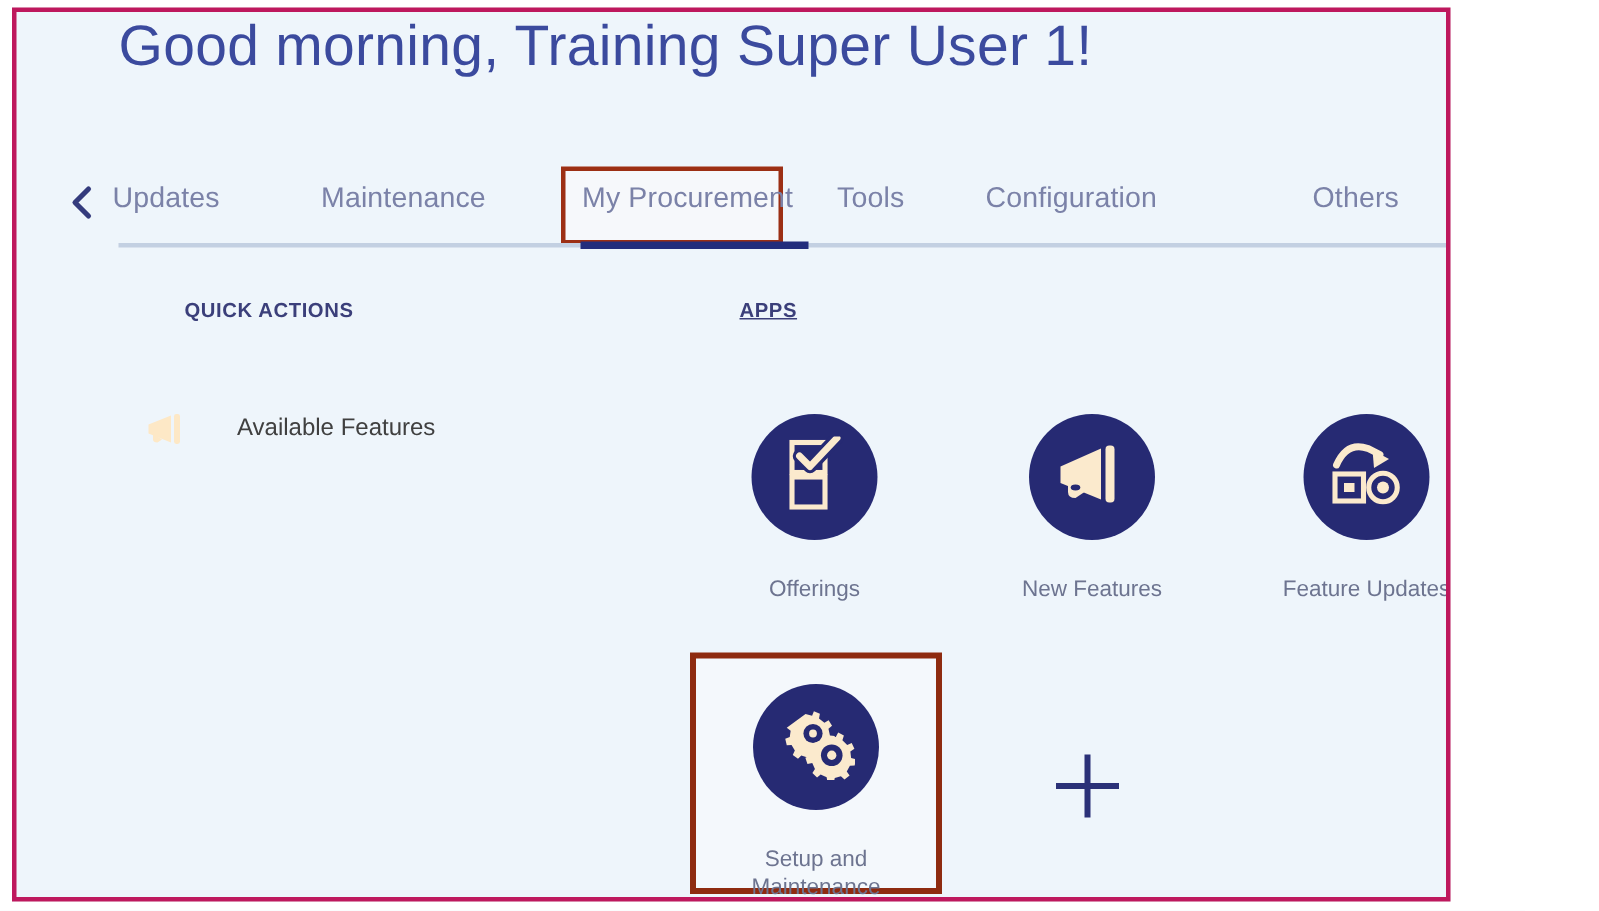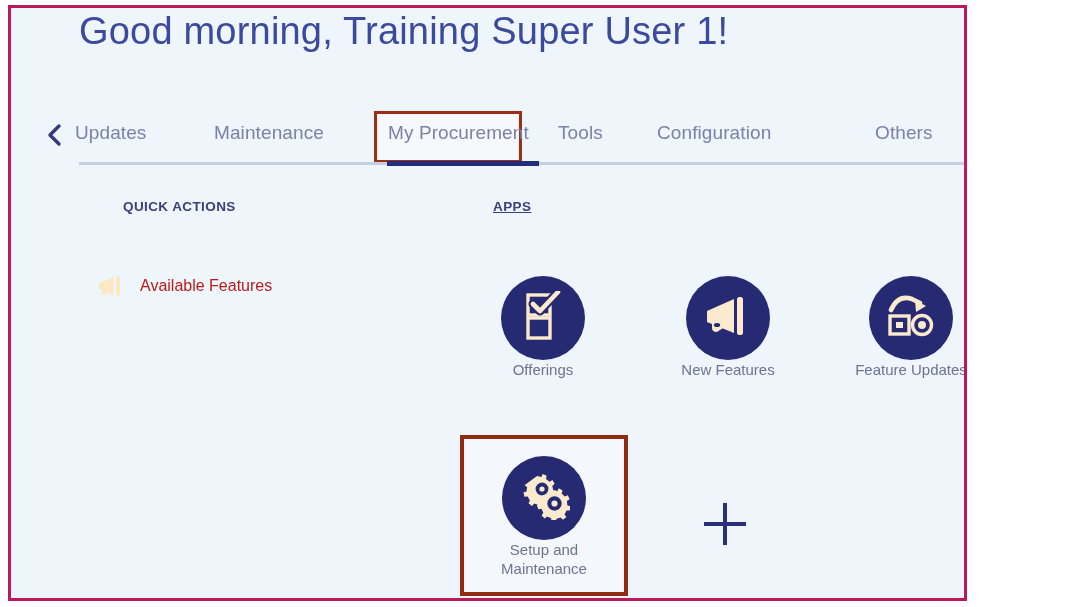--- a/index.html
+++ b/index.html
@@ -125,23 +125,23 @@
     cursor: pointer;
   }
   #quick-action-available-features .qa-icon {
     width: 42px;
     height: 40px;
     display: flex;
     align-items: center;
     justify-content: center;
   }
   #quick-action-available-features .qa-label {
-    margin-left: 7px;
+    margin-left: 25px;
     font-size: 16px;
-    color: #b91c1c;
+    color: #404040;
     white-space: nowrap;
   }
 
   
   .app-tile {
     position: absolute;
     width: 156px;
     text-align: center;
     cursor: pointer;
   }
@@ -149,21 +149,21 @@
     width: 84px;
     height: 84px;
     border-radius: 50%;
     background: #262a73;
     margin: 0 auto;
     display: flex;
     align-items: center;
     justify-content: center;
   }
   .app-label {
-    margin-top: 0;
+    margin-top: 23px;
     font-size: 15px;
     color: #6d7490;
     line-height: 19px;
   }
 
   #app-offerings        { left: 454px; top: 268px; }
   #app-new-features     { left: 639px; top: 268px; }
   #app-feature-updates  { left: 822px; top: 268px; }
   #app-setup-maintenance{ left: 455px; top: 448px; }
 

